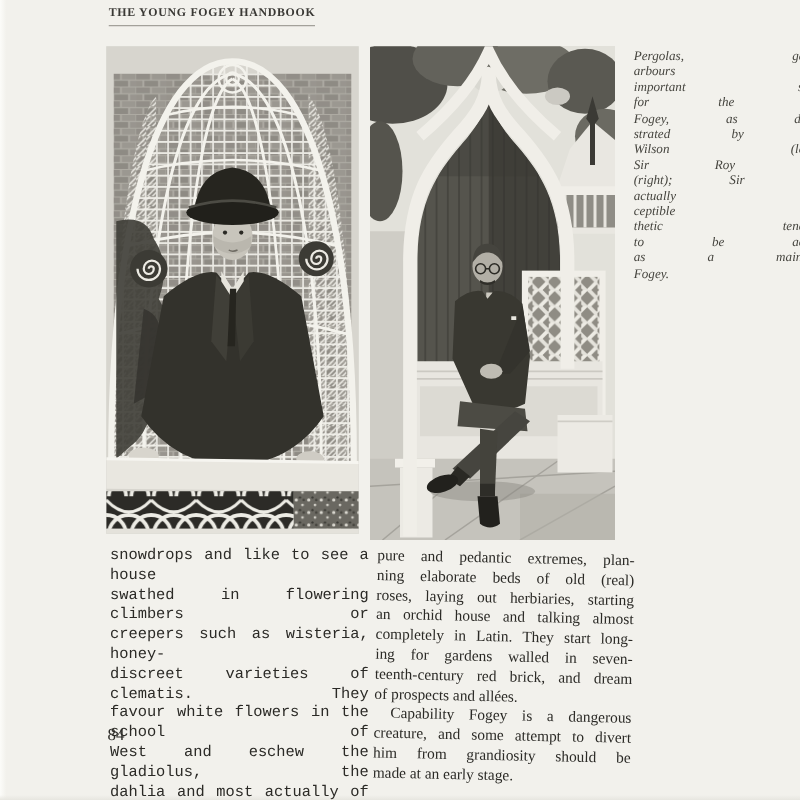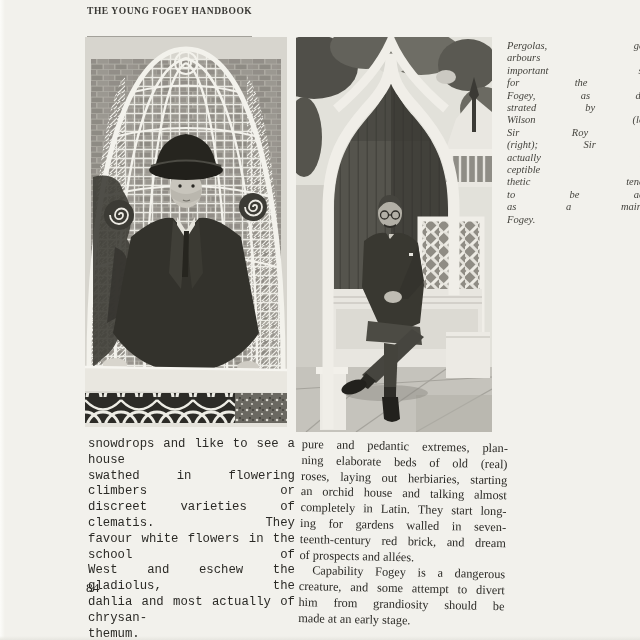--- a/index.html
+++ b/index.html
@@ -8,21 +8,21 @@
     background:#f2f1ec;
     font-family:"Liberation Serif", serif;
   }
   .edge-l{position:absolute;left:0;top:0;width:5px;height:640px;
     background:linear-gradient(90deg,#fcfcf9,rgba(252,252,249,0));}
   .edge-b{position:absolute;left:0;bottom:0;width:640px;height:4px;
     background:linear-gradient(0deg,#e7e6e0,rgba(231,230,224,0));}
   .header{
     position:absolute;left:87px;top:6px;
     font-size:9.5px;font-weight:700;letter-spacing:.55px;color:#3a3935;
-    padding-bottom:20px;border-bottom:1px solid #a3a19a;white-space:nowrap;
+    padding-bottom:4px;border-bottom:1px solid #a3a19a;white-space:nowrap;
   }
   .photo{position:absolute;margin:0;padding:0;background:#dcdad3;}
   #photoL{left:85px;top:37px;width:202px;height:390px;}
   #photoR{left:296px;top:37px;width:196px;height:395px;}
   .photo svg{display:block;width:100%;height:100%;}
   .caption{
     position:absolute;left:507px;top:40px;width:146px;
     font-style:italic;font-size:10.5px;line-height:12.4px;color:#45443e;
   }
   .cap-line{text-align:justify;text-align-last:justify;white-space:nowrap;}
@@ -255,20 +255,21 @@
       <div class="cap-line">ceptible to</div>
       <div class="cap-line">thetic tender</div>
       <div class="cap-line">to be acce</div>
       <div class="cap-line">as a mainstr</div>
       <div class="cap-line">Fogey.</div>
     </div>
 
   <div class="col" id="col0">
       <div class="bline j">snowdrops and like to see a house</div>
       <div class="bline j">swathed in flowering climbers or</div>
+      <div class="bline j">creepers such as wisteria, honey-</div>
       <div class="bline j">discreet varieties of clematis. They</div>
       <div class="bline j">favour white flowers in the school of</div>
       <div class="bline j">West and eschew the gladiolus, the</div>
       <div class="bline j">dahlia and most actually of chrysan-</div>
       <div class="bline">themum.</div>
     </div>
   <div class="col" id="col1">
       <div class="bline j">pure and pedantic extremes, plan-</div>
       <div class="bline j">ning elaborate beds of old (real)</div>
       <div class="bline j">roses, laying out herbiaries, starting</div>

